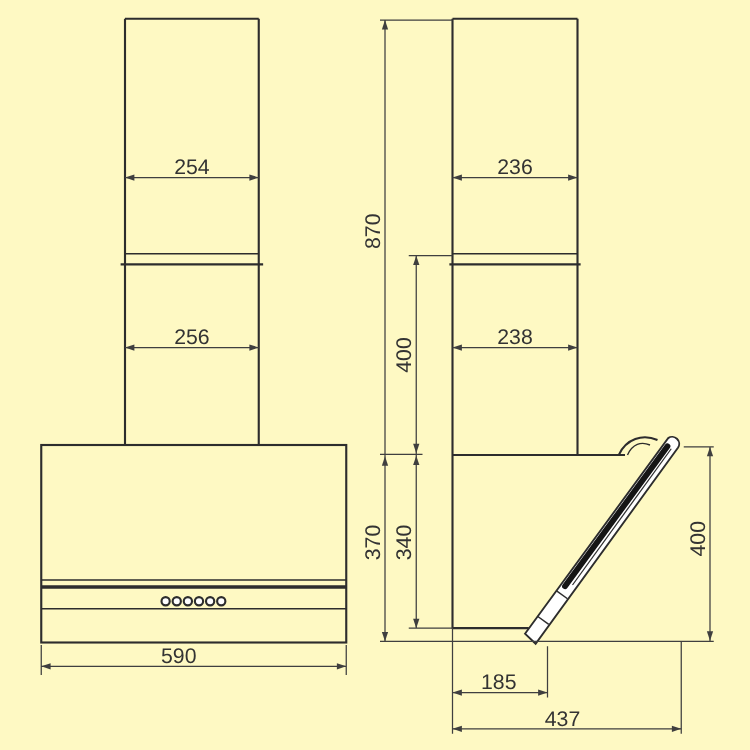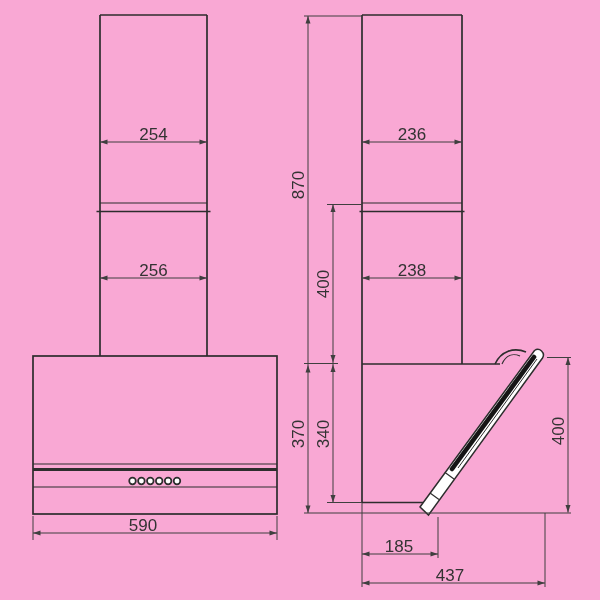--- a/index.html
+++ b/index.html
@@ -1,16 +1,16 @@
 <!DOCTYPE html>
 <html><head>
 <meta charset="utf-8">
 <style>
   html,body{margin:0;padding:0;background:#ffffff;}
-  .stage{position:relative;width:600px;height:600px;background:#f9a8d4;overflow:hidden;
+  .stage{position:relative;width:600px;height:600px;background:#fef9c3;overflow:hidden;
          font-family:"Liberation Sans", sans-serif;}
   svg{position:absolute;left:0;top:0;}
   .obj{stroke:#2d2d2d;fill:none;stroke-width:1.7;}
   .thin{stroke:#2d2d2d;fill:none;stroke-width:1.2;}
   .dimline{stroke:#3f3f3f;fill:none;stroke-width:1;}
   .arrow{fill:#3f3f3f;stroke:none;}
   .dimtext{font-family:"Liberation Sans", sans-serif;font-size:17px;fill:#333333;}
   .btn{fill:#ffffff;stroke:#2d2d2d;stroke-width:1.7;}
 </style>
 </head>

